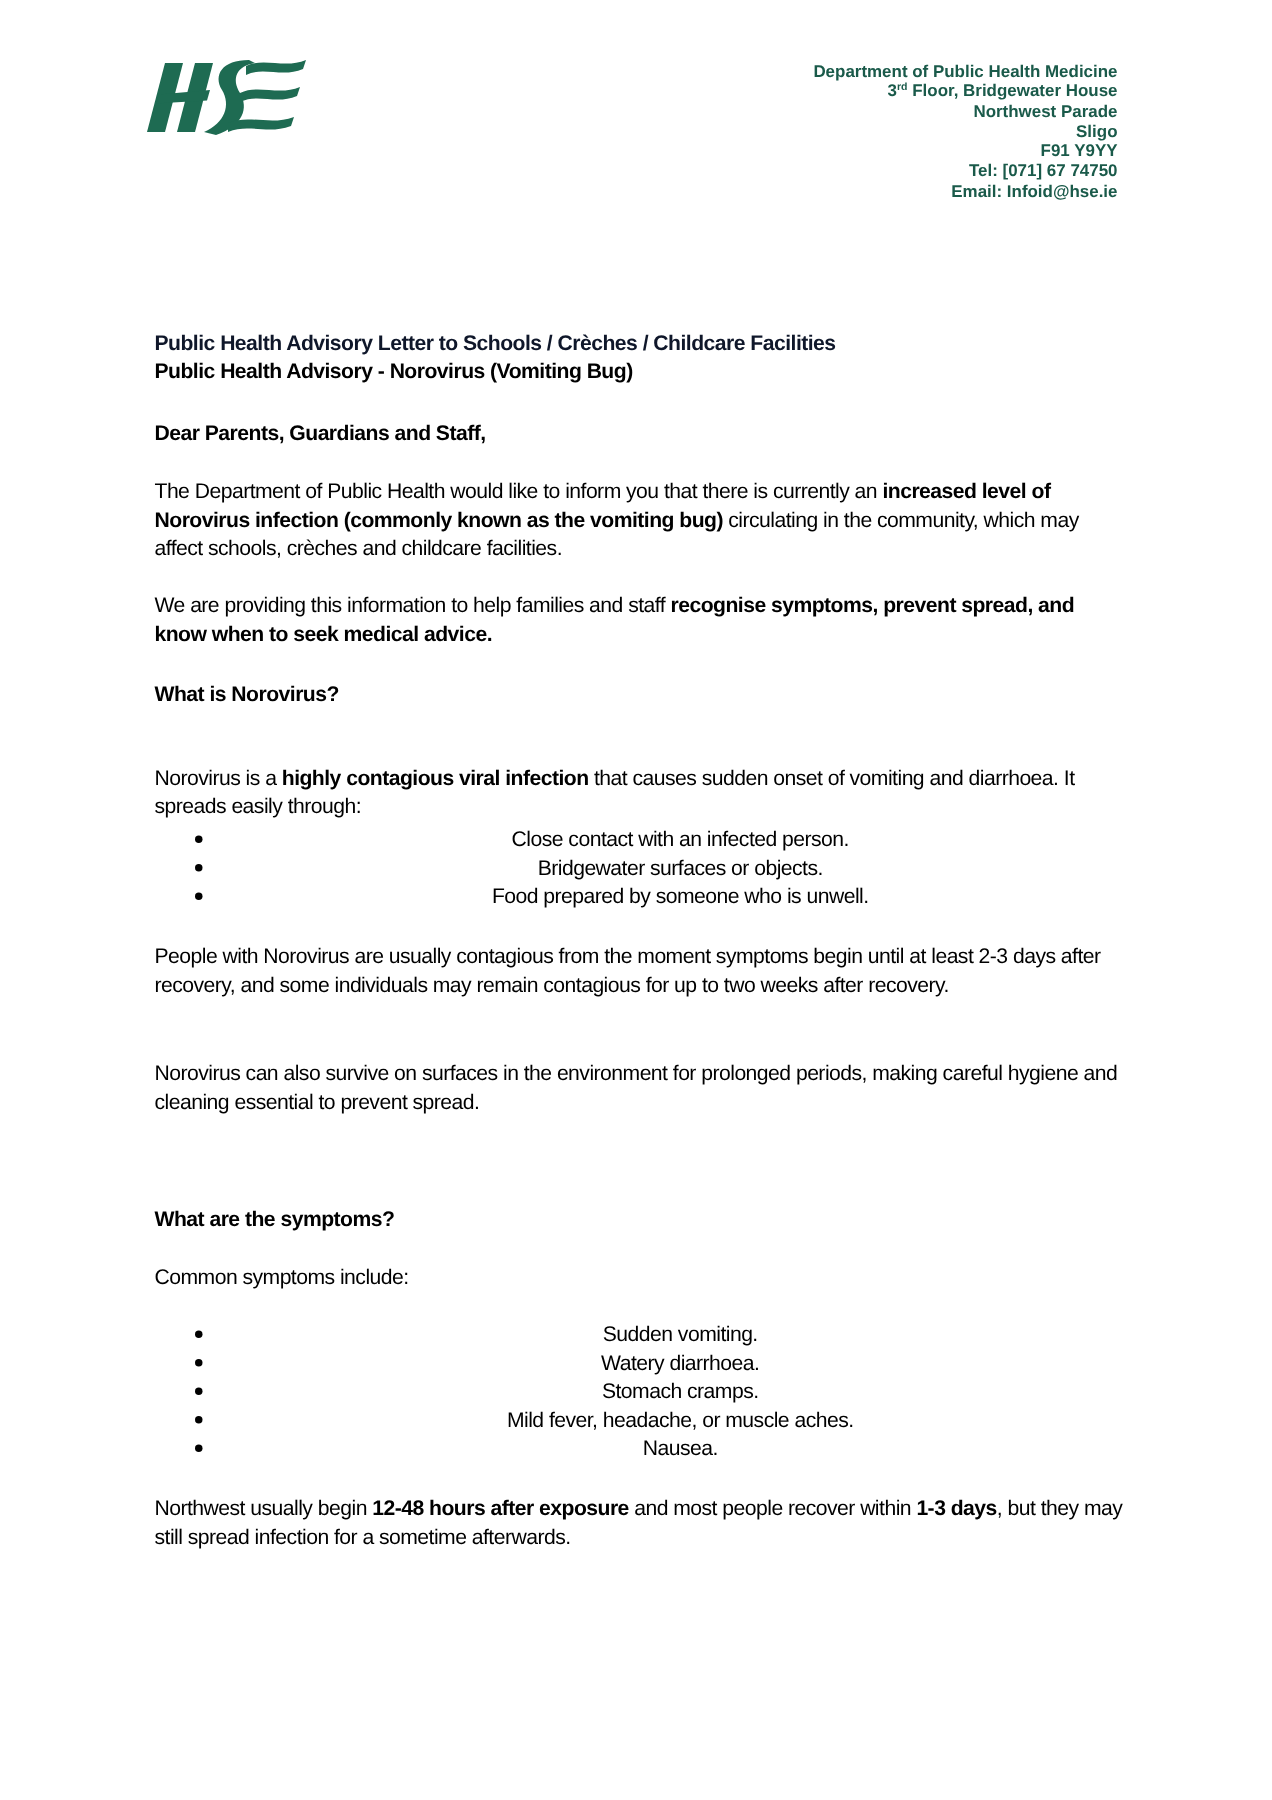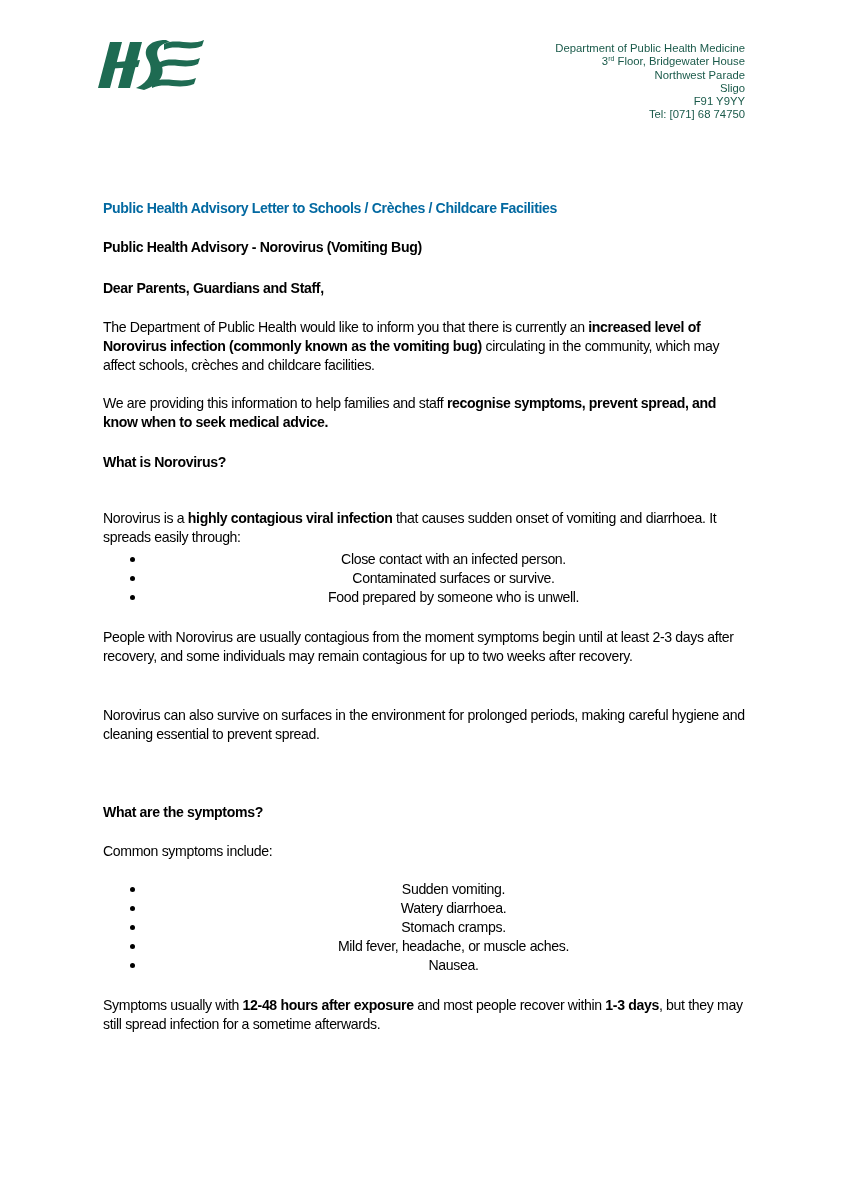--- a/index.html
+++ b/index.html
@@ -1,22 +1,22 @@
 <!DOCTYPE html>
 <html><head>
 <meta charset="utf-8">
 <style>
   html, body { margin: 0; padding: 0; background: #ffffff; }
   body { width: 848px; height: 1200px; position: relative; overflow: hidden; font-family: "Liberation Sans", sans-serif; color: #000; }
   .logo { position: absolute; left: 96px; top: 36px; width: 110px; height: 58px; }
-  .address { position: absolute; right: 103px; top: 42px; text-align: right; color: #1a5a4a; font-family: "Liberation Sans", sans-serif; font-weight: normal; font-size: 11.3px; line-height: 13.3px; }
+  .address { position: absolute; right: 103px; top: 42px; text-align: right; color: #1a5a4a; font-family: "Liberation Sans", sans-serif; font-weight: bold; font-size: 11.3px; line-height: 13.3px; }
   .address sup { font-size: 7px; line-height: 0; vertical-align: 4px; }
   .body { position: absolute; left: 103px; top: 0; width: 650px; font-family: "Liberation Sans", sans-serif; font-size: 14.1px; letter-spacing: -0.35px; line-height: 19px; }
   .blk { position: absolute; left: 0; width: 650px; margin: 0; }
-  .red { color: #0369a1; font-weight: bold; }
+  .red { color: #0f172a; font-weight: bold; margin-top: 20px; }
   .bold { font-weight: bold; }
   ul.bul { list-style: none; margin: 0; padding: 0; text-align: center; }
   ul.bul li { position: relative; padding-left: 51px; height: 19px; }
   ul.bul li .dot { position: absolute; left: 27px; top: 7px; width: 5px; height: 5px; border-radius: 50%; background: #000; }
 </style>
 </head>
 <body>
 
 <div class="logo">
   <svg width="110" height="58" viewBox="0 0 110 58">
@@ -34,52 +34,53 @@
     </g>
   </svg>
 </div>
 
 <div class="address">
   <div>Department of Public Health Medicine</div>
   <div><span>3</span><sup>rd</sup><span> Floor, Bridgewater House</span></div>
   <div>Northwest Parade</div>
   <div>Sligo</div>
   <div>F91 Y9YY</div>
-  <div>Tel: [071] 68 74750</div>
+  <div>Tel: [071] 67 74750</div>
+  <div>Email: Infoid@hse.ie</div>
 </div>
 
 <div class="body">
   <p class="blk red" style="top:199px">Public Health Advisory Letter to Schools / Crèches / Childcare Facilities</p>
   <p class="blk bold" style="top:238px">Public Health Advisory - Norovirus (Vomiting Bug)</p>
   <p class="blk bold" style="top:279px">Dear Parents, Guardians and Staff,</p>
 
   <p class="blk" style="top:318px"><span>The Department of Public Health would like to inform you that there is currently an </span><b>increased level of Norovirus infection (commonly known as the vomiting bug)</b><span> circulating in the community, which may affect schools, crèches and childcare facilities.</span></p>
 
   <p class="blk" style="top:394px"><span>We are providing this information to help families and staff </span><b>recognise symptoms, prevent spread, and know when to seek medical advice.</b></p>
 
   <p class="blk bold" style="top:453px">What is Norovirus?</p>
 
   <p class="blk" style="top:509px"><span>Norovirus is a </span><b>highly contagious viral infection</b><span> that causes sudden onset of vomiting and diarrhoea. It spreads easily through:</span></p>
 
   <ul class="blk bul" style="top:550px">
     <li><span class="dot"></span><span>Close contact with an infected person.</span></li>
-    <li><span class="dot"></span><span>Contaminated surfaces or survive.</span></li>
+    <li><span class="dot"></span><span>Bridgewater surfaces or objects.</span></li>
     <li><span class="dot"></span><span>Food prepared by someone who is unwell.</span></li>
   </ul>
 
   <p class="blk" style="top:628px">People with Norovirus are usually contagious from the moment symptoms begin until at least 2-3 days after recovery, and some individuals may remain contagious for up to two weeks after recovery.</p>
 
   <p class="blk" style="top:706px">Norovirus can also survive on surfaces in the environment for prolonged periods, making careful hygiene and cleaning essential to prevent spread.</p>
 
   <p class="blk bold" style="top:803px">What are the symptoms?</p>
 
   <p class="blk" style="top:842px">Common symptoms include:</p>
 
   <ul class="blk bul" style="top:880px">
     <li><span class="dot"></span><span>Sudden vomiting.</span></li>
     <li><span class="dot"></span><span>Watery diarrhoea.</span></li>
     <li><span class="dot"></span><span>Stomach cramps.</span></li>
     <li><span class="dot"></span><span>Mild fever, headache, or muscle aches.</span></li>
     <li><span class="dot"></span><span>Nausea.</span></li>
   </ul>
 
-  <p class="blk" style="top:996px"><span>Symptoms usually with </span><b>12-48 hours after exposure</b><span> and most people recover within </span><b>1-3 days</b><span>, but they may still spread infection for a sometime afterwards.</span></p>
+  <p class="blk" style="top:996px"><span>Northwest usually begin </span><b>12-48 hours after exposure</b><span> and most people recover within </span><b>1-3 days</b><span>, but they may still spread infection for a sometime afterwards.</span></p>
 </div>
 
 </body></html>

